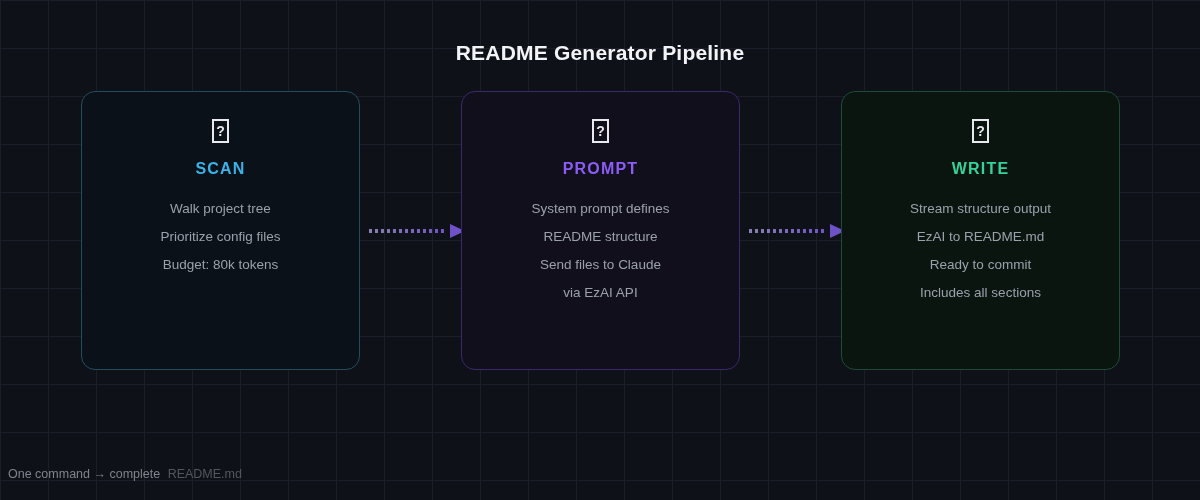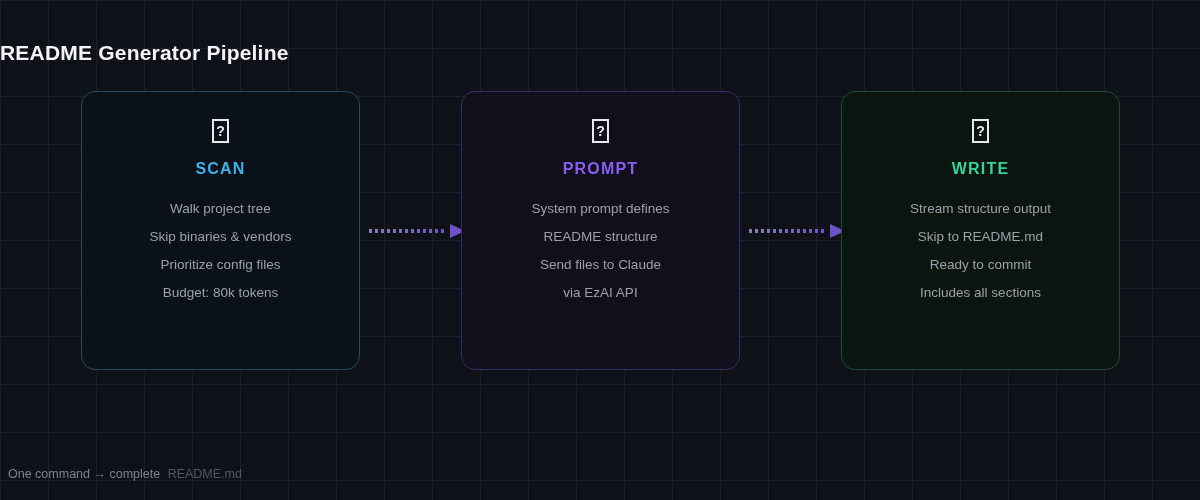--- a/index.html
+++ b/index.html
@@ -11,20 +11,21 @@
   }
   .grid-overlay {
     position: absolute; inset: 0;
     background-image:
       linear-gradient(to right, var(--grid, #1b1e29) 1px, transparent 1px),
       linear-gradient(to bottom, var(--grid, #1b1e29) 1px, transparent 1px);
     background-size: 48px 48px;
   }
   .diagram-title {
     position: absolute; top: 27px; left: 0; width: 100%;
+    text-align: center;
     color: #f2f4f7; font-size: 21px; font-weight: 700; letter-spacing: .2px;
   }
   .card {
     position: absolute; top: 91px;
     width: 279px; height: 279px; box-sizing: border-box;
     border: 1.5px solid #333; border-radius: 14px;
     display: flex; flex-direction: column; align-items: center;
   }
   .card-0 { left: 81px; }
   .card-1 { left: 461px; }
@@ -72,21 +73,20 @@
 
 <div class="grid-overlay"></div>
 
 <h1 class="diagram-title">README Generator Pipeline</h1>
 
 <div class="card card-0" style="border-color: rgb(35, 76, 94); background: rgb(10, 17, 25);">
   <div class="tofu-box">?</div>
   <div class="card-title" style="color: rgb(58, 179, 232);">SCAN</div>
   <div class="card-lines">
     <span class="card-line">Walk project tree</span>
-    <span class="card-line">Skip binaries &amp; vendors</span>
     <span class="card-line">Prioritize config files</span>
     <span class="card-line">Budget: 80k tokens</span>
   </div>
 </div>
 
 <div class="flow-arrow arrow-0">
   <div class="arrow-dots"></div>
   <div class="arrow-head"></div>
 </div>
 
@@ -104,21 +104,21 @@
 <div class="flow-arrow arrow-1">
   <div class="arrow-dots"></div>
   <div class="arrow-head"></div>
 </div>
 
 <div class="card card-2" style="border-color: rgb(30, 74, 55); background: rgb(11, 21, 16);">
   <div class="tofu-box">?</div>
   <div class="card-title" style="color: rgb(52, 211, 153);">WRITE</div>
   <div class="card-lines">
     <span class="card-line">Stream structure output</span>
-    <span class="card-line">Skip to README.md</span>
+    <span class="card-line">EzAI to README.md</span>
     <span class="card-line">Ready to commit</span>
     <span class="card-line">Includes all sections</span>
   </div>
 </div>
 
 <div class="footer-note">
   <span>One command → complete</span>
   <span class="highlight">README.md</span>
 </div>
 

